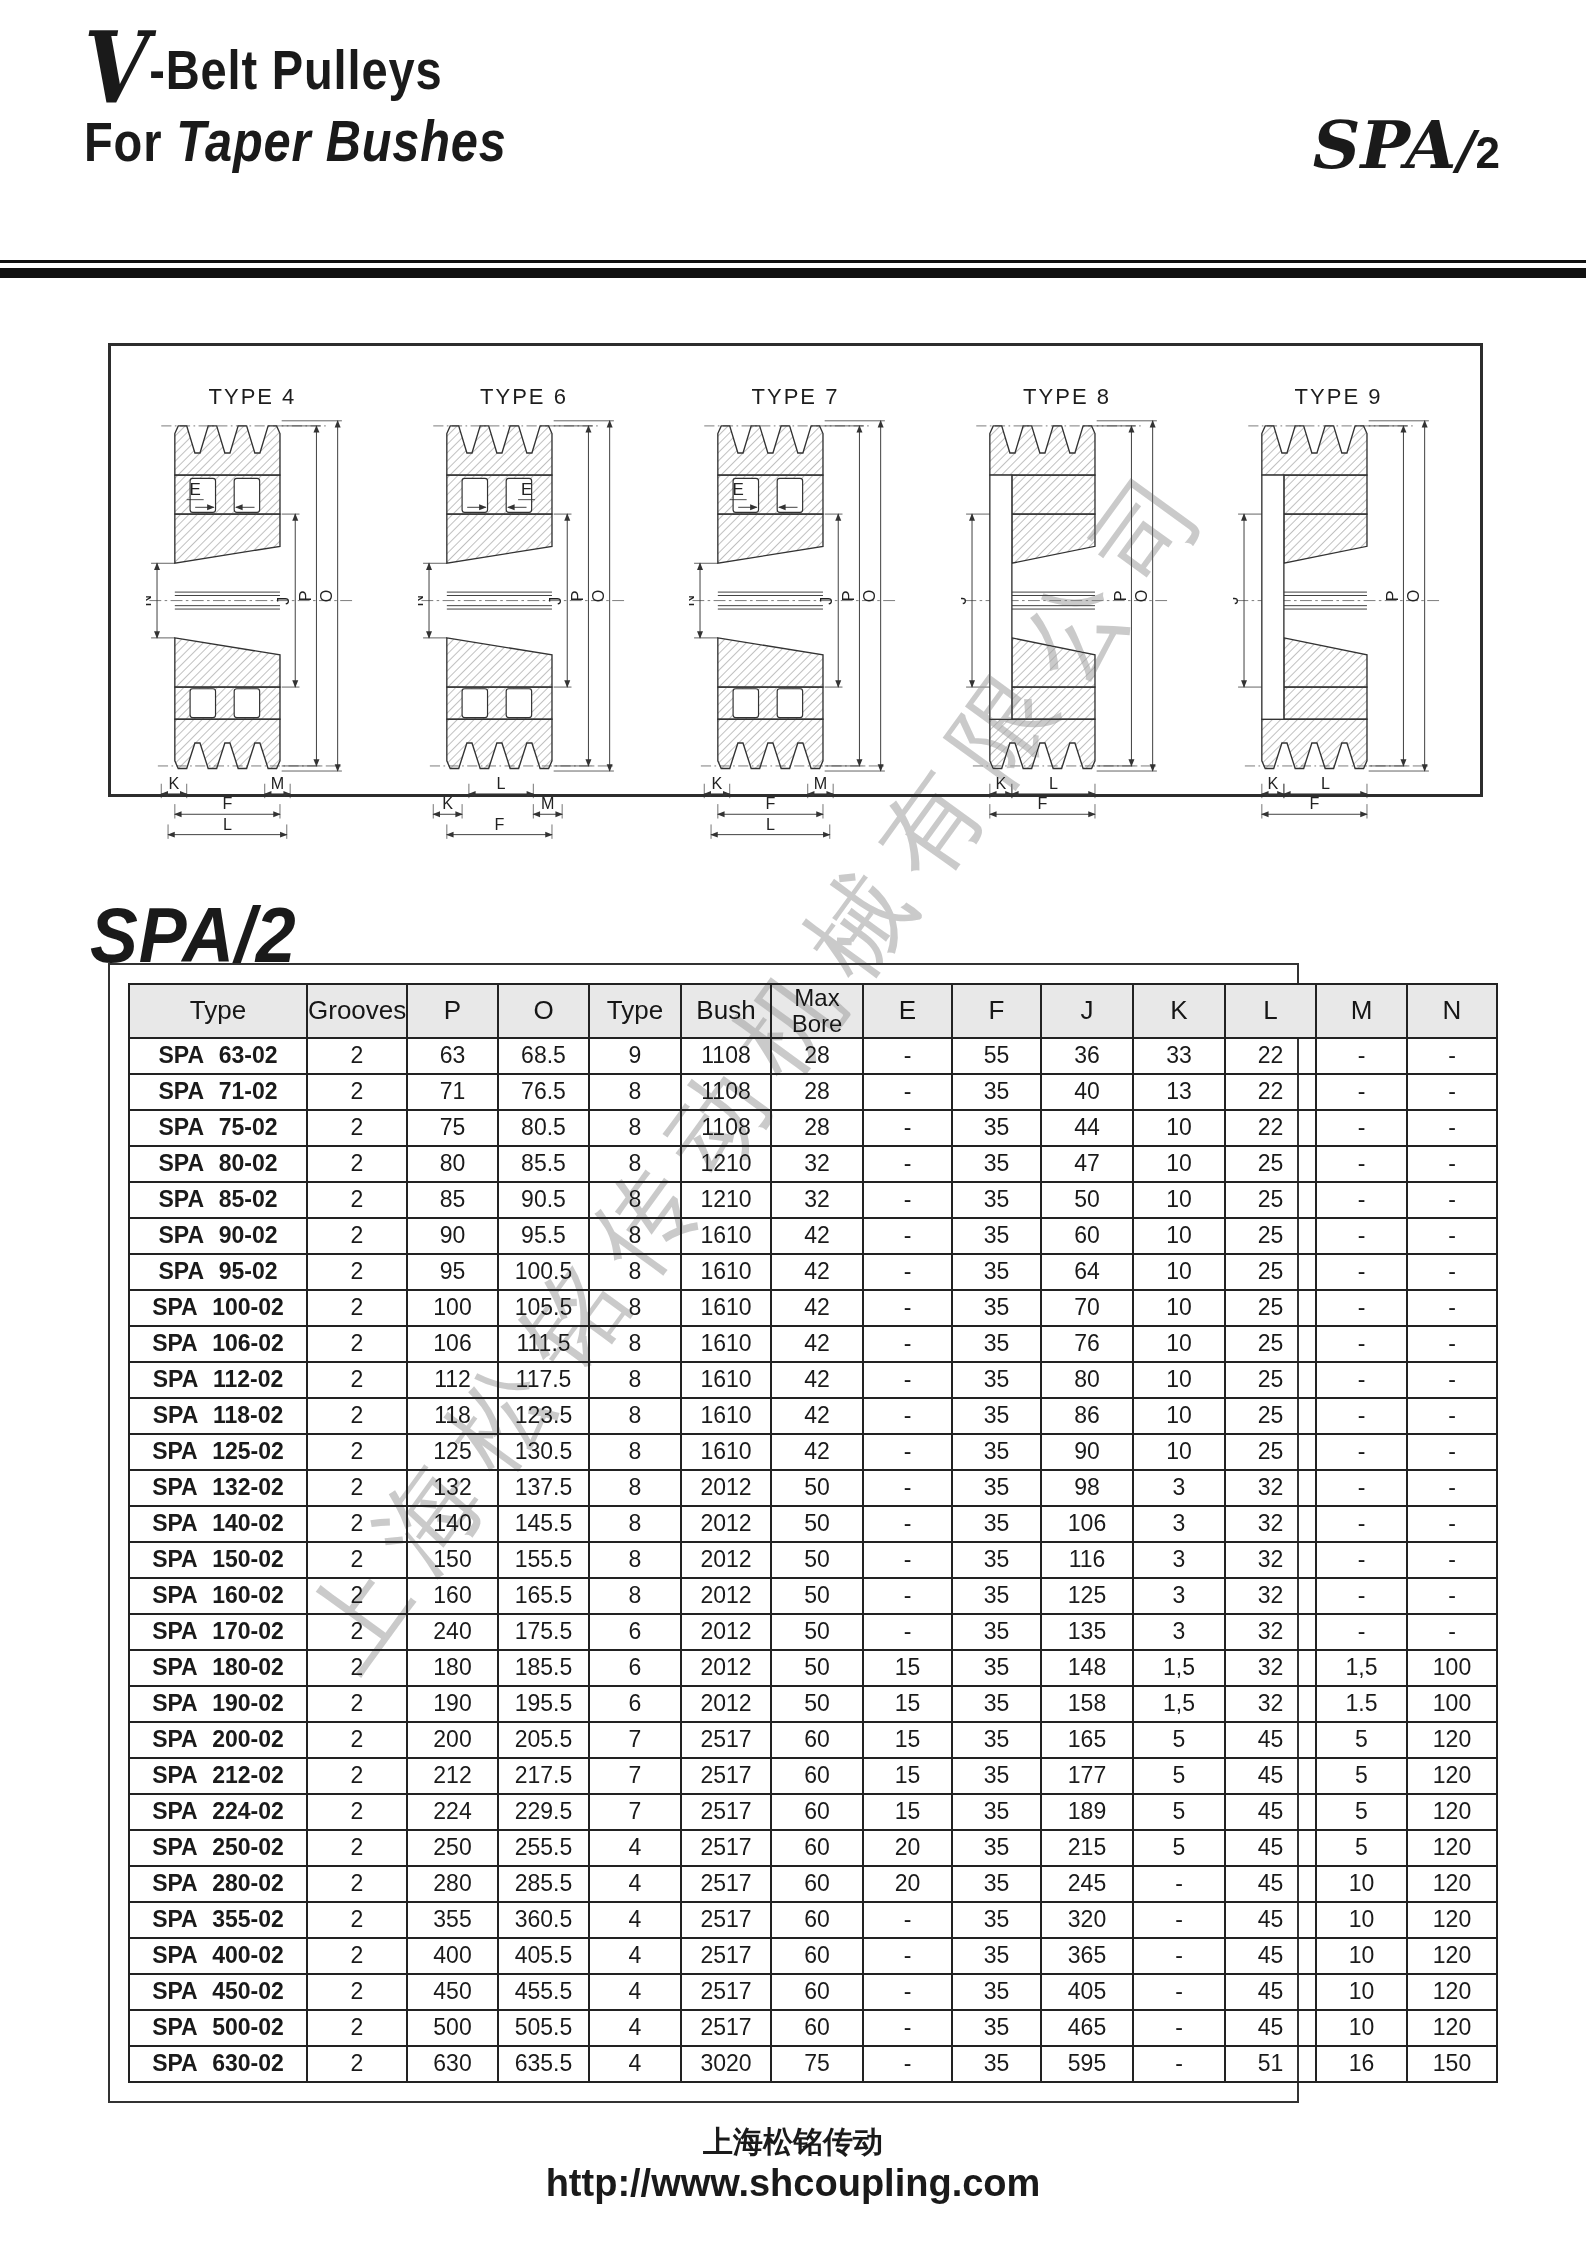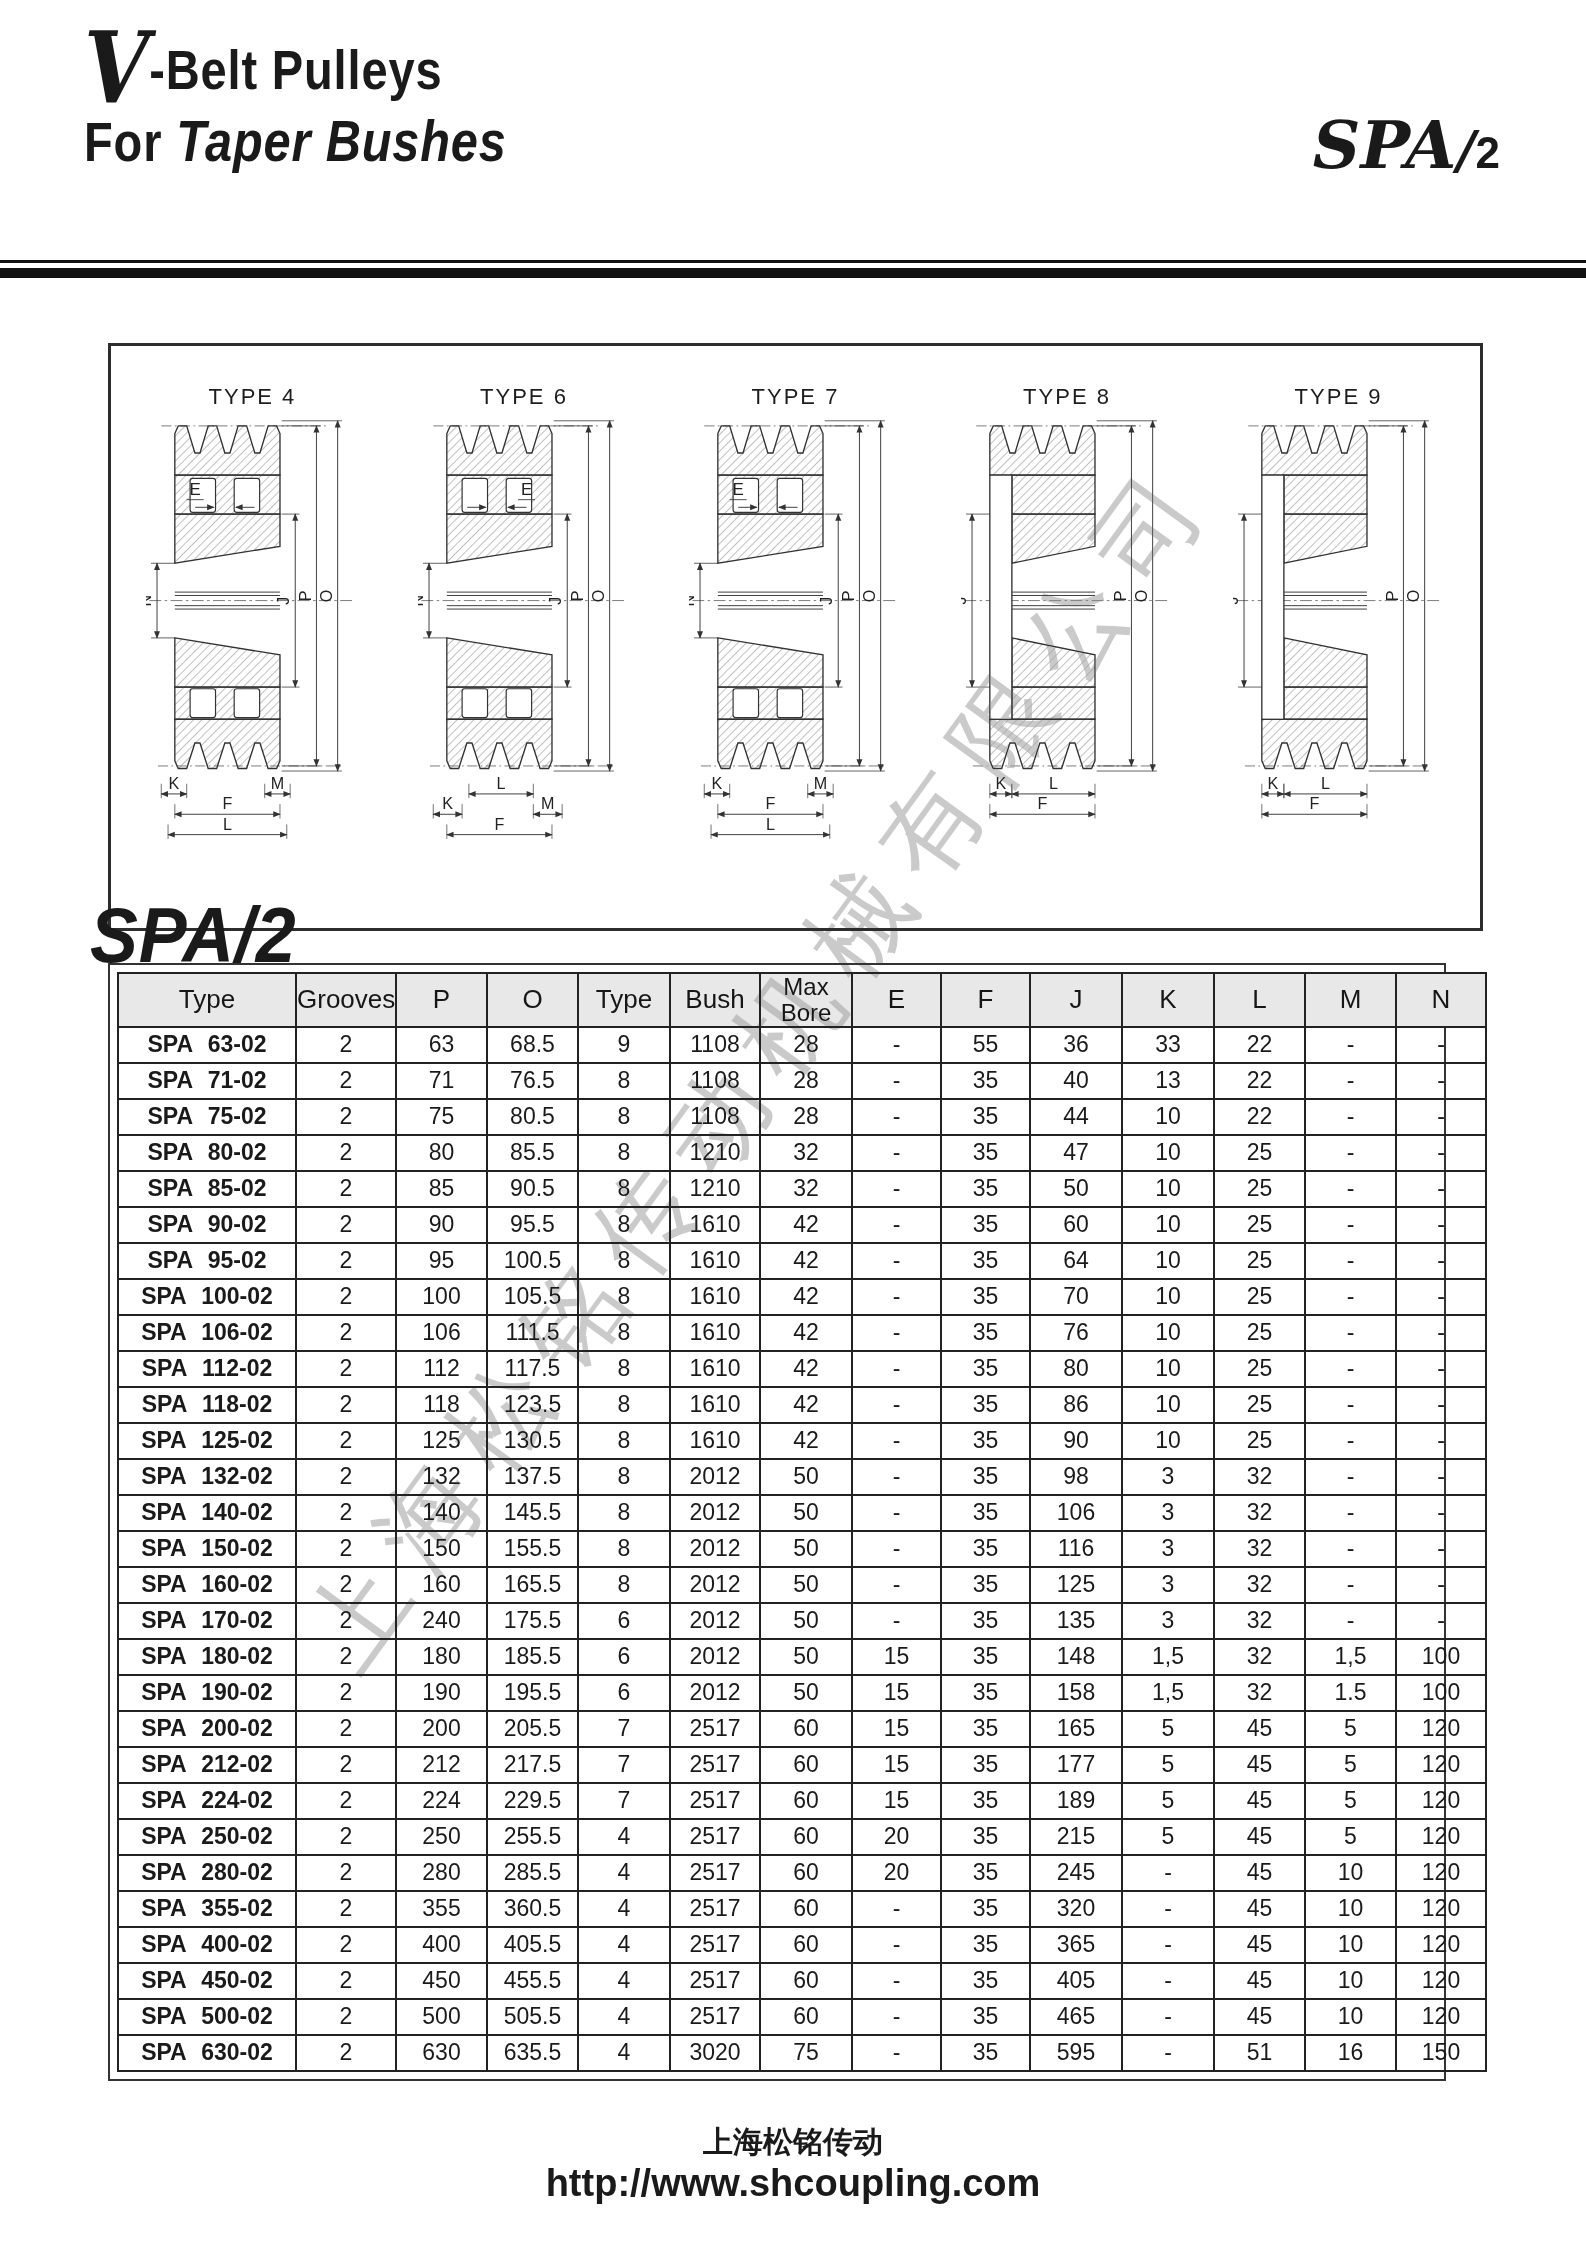--- a/index.html
+++ b/index.html
@@ -21,41 +21,41 @@
   .spa2-badge { position:absolute; right:86px; top:106px; white-space:nowrap; }
   .spa2-main { font-family:"DejaVu Serif", serif; font-style:italic; font-weight:bold; font-size:66px; }
   .spa2-sep  { font-family:"DejaVu Serif", serif; font-style:italic; font-weight:bold; font-size:52px; }
   .spa2-num  { font-weight:bold; font-size:44px; }
   .rule { position:absolute; left:0; top:260px; width:1586px; }
   .rule-thin  { height:3px;  background:#111; }
   .rule-thick { height:10px; background:#111; margin-top:5px; }
 
   
   .diagram-panel {
-    position:absolute; left:108px; top:343px; width:1375px; height:588px;
+    position:absolute; left:108px; top:343px; width:1375px; height:454px;
     border:3px solid #2d2d2d; box-sizing:border-box;
     display:flex; justify-content:space-evenly; align-items:flex-start;
     padding-top:38px; background:#fff;
   }
   .fig { display:flex; flex-direction:column; align-items:center; width:19%; }
   .fig-title { font-size:22px; letter-spacing:2px; color:#1d1d1d; margin-bottom:4px; }
   svg.pulley { width:212px; height:441px; display:block; }
   svg.pulley text { font-family:"Liberation Sans", sans-serif; fill:#222; }
 
   
   .section-title {
     position:absolute; left:90px; top:890px;
     font-size:78px; font-weight:bold; font-style:italic; letter-spacing:1px;
     transform:scaleX(.92); transform-origin:0 0; white-space:nowrap;
   }
 
   
   .table-wrap {
-    position:absolute; left:108px; top:963px; width:1338px;
-    border:2px solid #333; padding:7px; box-sizing:border-box; background:#fff;
+    position:absolute; left:108px; top:963px; width:1191px;
+    border:2px solid #333; padding:18px; box-sizing:border-box; background:#fff;
   }
   table.spec { border-collapse:collapse; table-layout:fixed; width:100%; }
   table.spec th, table.spec td {
     border:2px solid #222; text-align:center; vertical-align:middle;
     padding:0; overflow:hidden; white-space:nowrap;
   }
   table.spec th { background:#e8e8e8; font-weight:normal; font-size:26px; height:50px; color:#161616; }
   table.spec th.small { font-size:24px; line-height:1.08; white-space:normal; }
   table.spec td { font-size:23px; height:34px; background:transparent; }
   table.spec td.typecol { font-weight:bold; word-spacing:9px; }

